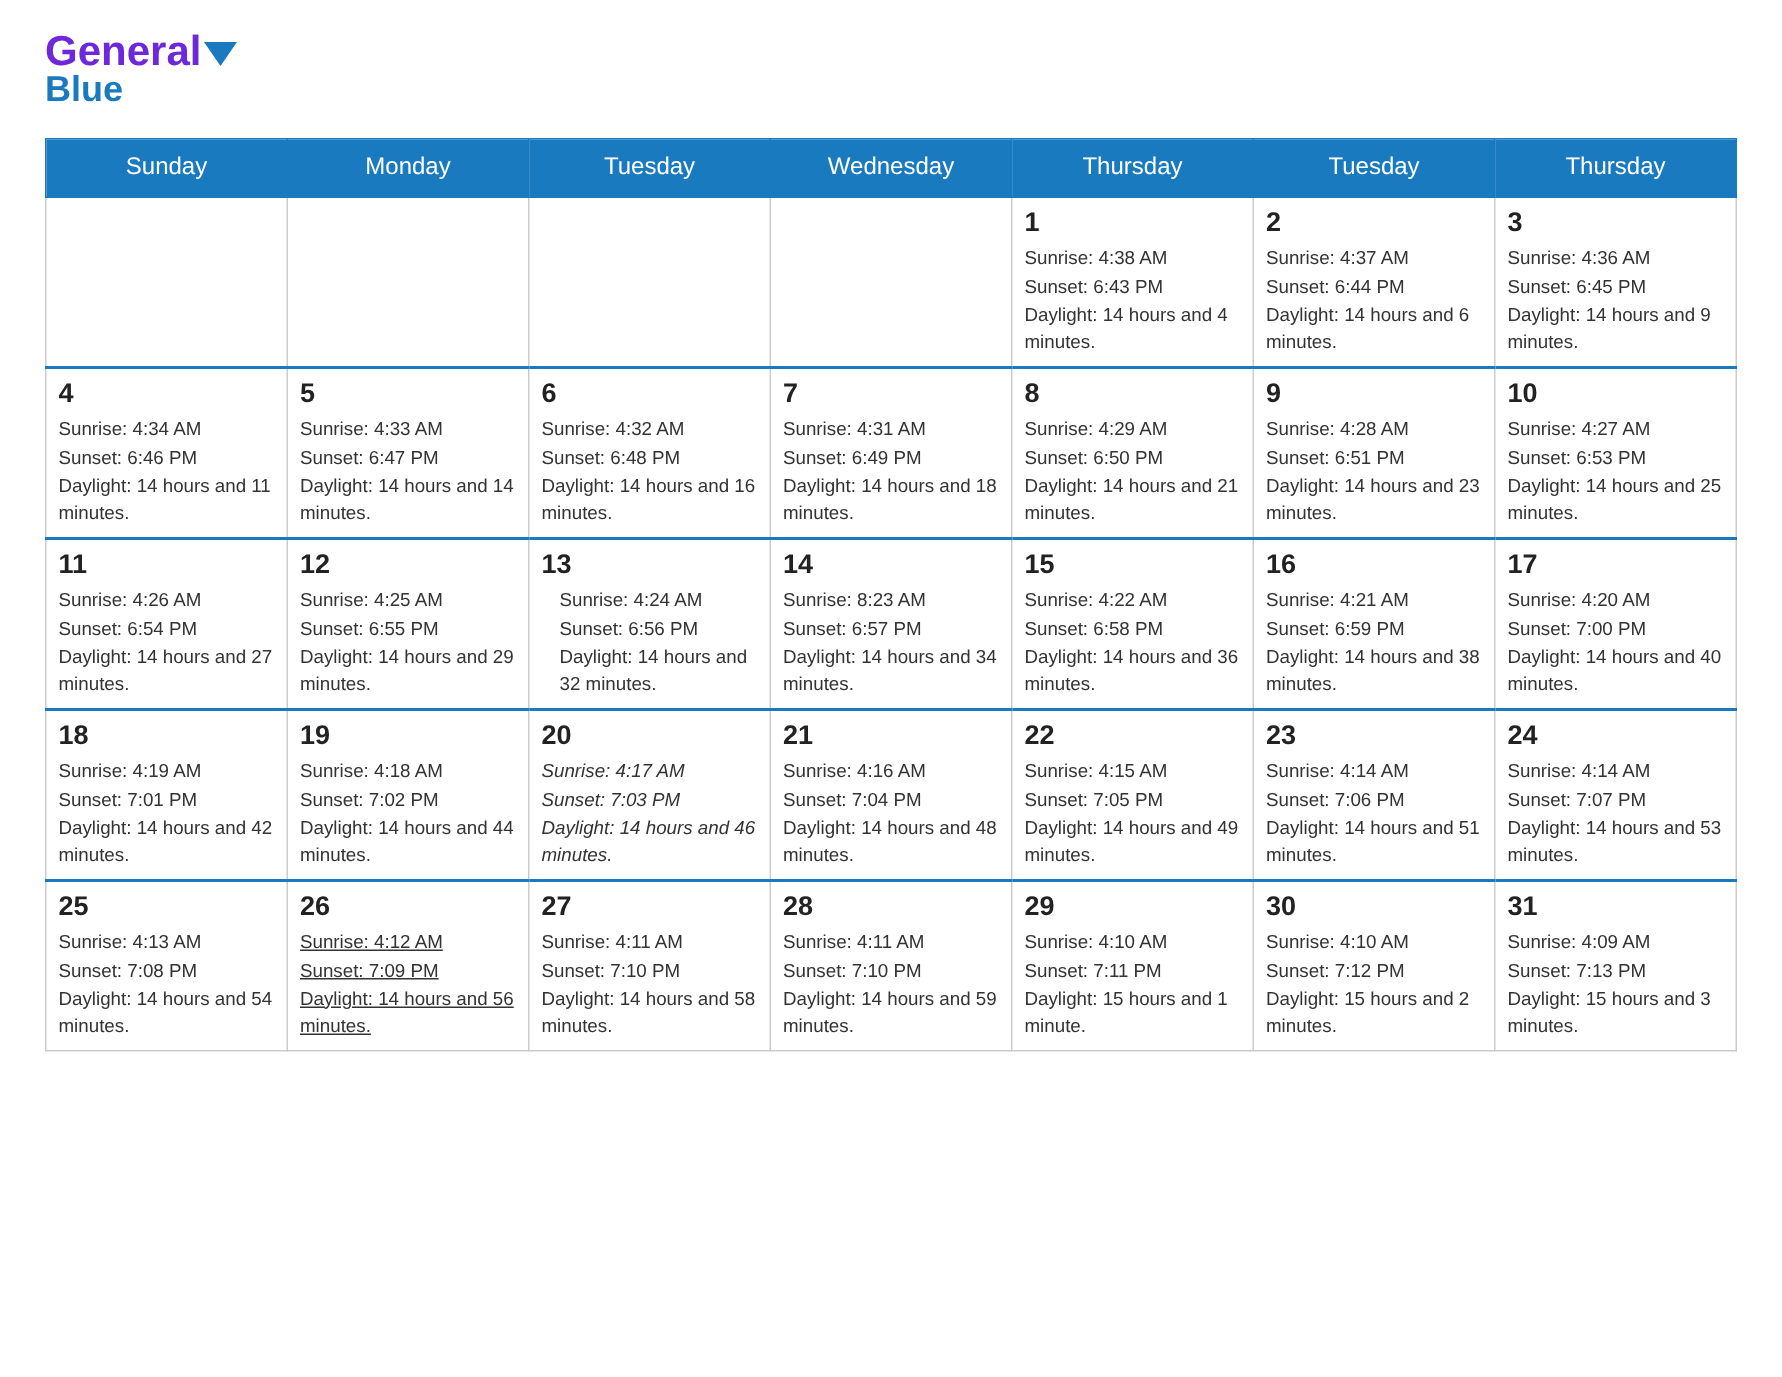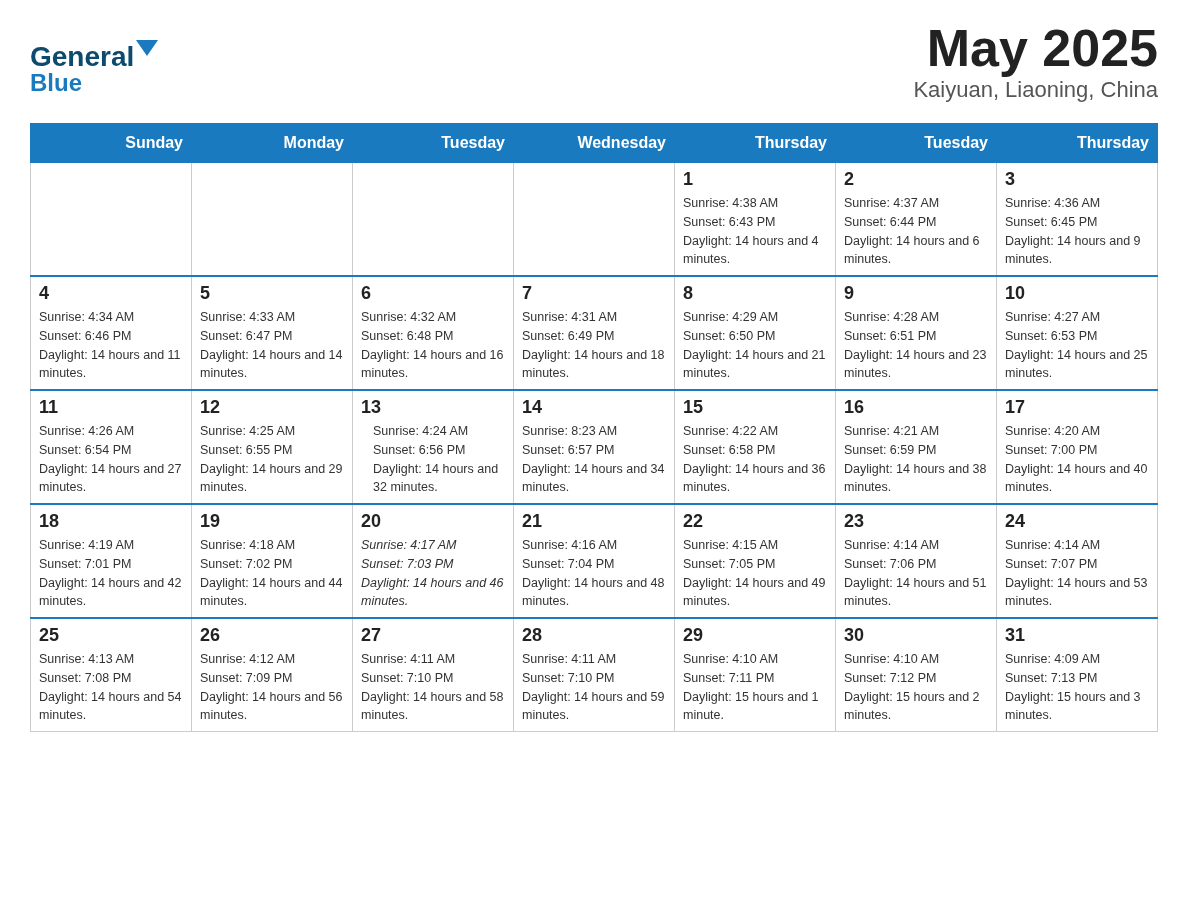--- a/index.html
+++ b/index.html
@@ -17,23 +17,22 @@
       margin-bottom: 20px;
     }
     .logo {
       display: flex;
       flex-direction: column;
       align-items: flex-start;
     }
     .logo-text-general {
       font-size: 28px;
       font-weight: bold;
-      color: #0c4a6e;
+      color: #6d28d9;
       line-height: 1;
-      margin-top: 23px;
     }
     .logo-text-blue {
       font-size: 24px;
       font-weight: bold;
       color: #1a7abf;
       line-height: 1;
     }
     .logo-row {
       display: flex;
       align-items: center;
@@ -53,22 +52,22 @@
     }
     .calendar {
       width: 100%;
       border-collapse: collapse;
     }
     .calendar thead tr th {
       background-color: #1a7abf;
       color: #fff;
       padding: 10px 8px;
       font-size: 16px;
-      font-weight: bold;
-      text-align: right;
+      font-weight: normal;
+      text-align: center;
       border: 1px solid #1a7abf;
     }
     .calendar tbody tr td {
       vertical-align: top;
       border: 1px solid #ccc;
       padding: 6px 8px;
       width: 14.28%;
       min-height: 100px;
       font-size: 13px;
       color: #333;
@@ -100,24 +99,20 @@
     <div class="logo-row">
       <span class="logo-text-general">General</span>
       <svg width="22" height="16" viewBox="0 0 22 16" style="margin-left:2px; margin-top:4px;">
         <polygon points="0,0 22,0 11,16" fill="#1a7abf"></polygon>
       </svg>
     </div>
     <div>
       <span class="logo-text-blue">Blue</span>
     </div>
   </div>
-  <div class="title-area">
-    <div class="month-title">May 2025</div>
-    <div class="subtitle">Kaiyuan, Liaoning, China</div>
-  </div>
 </div>
 
 <table class="calendar">
   <thead>
     <tr>
     <th>Sunday</th>
         <th>Monday</th>
         <th>Tuesday</th>
         <th>Wednesday</th>
         <th>Thursday</th>
@@ -284,21 +279,21 @@
       </tr>
       <tr>
         <td>
           <span class="day-number">25</span>
           <div class="day-info" style="white-space: pre-line;">Sunrise: 4:13 AM
 Sunset: 7:08 PM
 Daylight: 14 hours and 54 minutes.</div>
         </td>
         <td>
           <span class="day-number">26</span>
-          <div class="day-info" style="white-space: pre-line;">Sunrise: 4:12 AM
+          <div class="day-info" style="white-space: pre-line; text-decoration: underline;">Sunrise: 4:12 AM
 Sunset: 7:09 PM
 Daylight: 14 hours and 56 minutes.</div>
         </td>
         <td>
           <span class="day-number">27</span>
           <div class="day-info" style="white-space: pre-line;">Sunrise: 4:11 AM
 Sunset: 7:10 PM
 Daylight: 14 hours and 58 minutes.</div>
         </td>
         <td>

